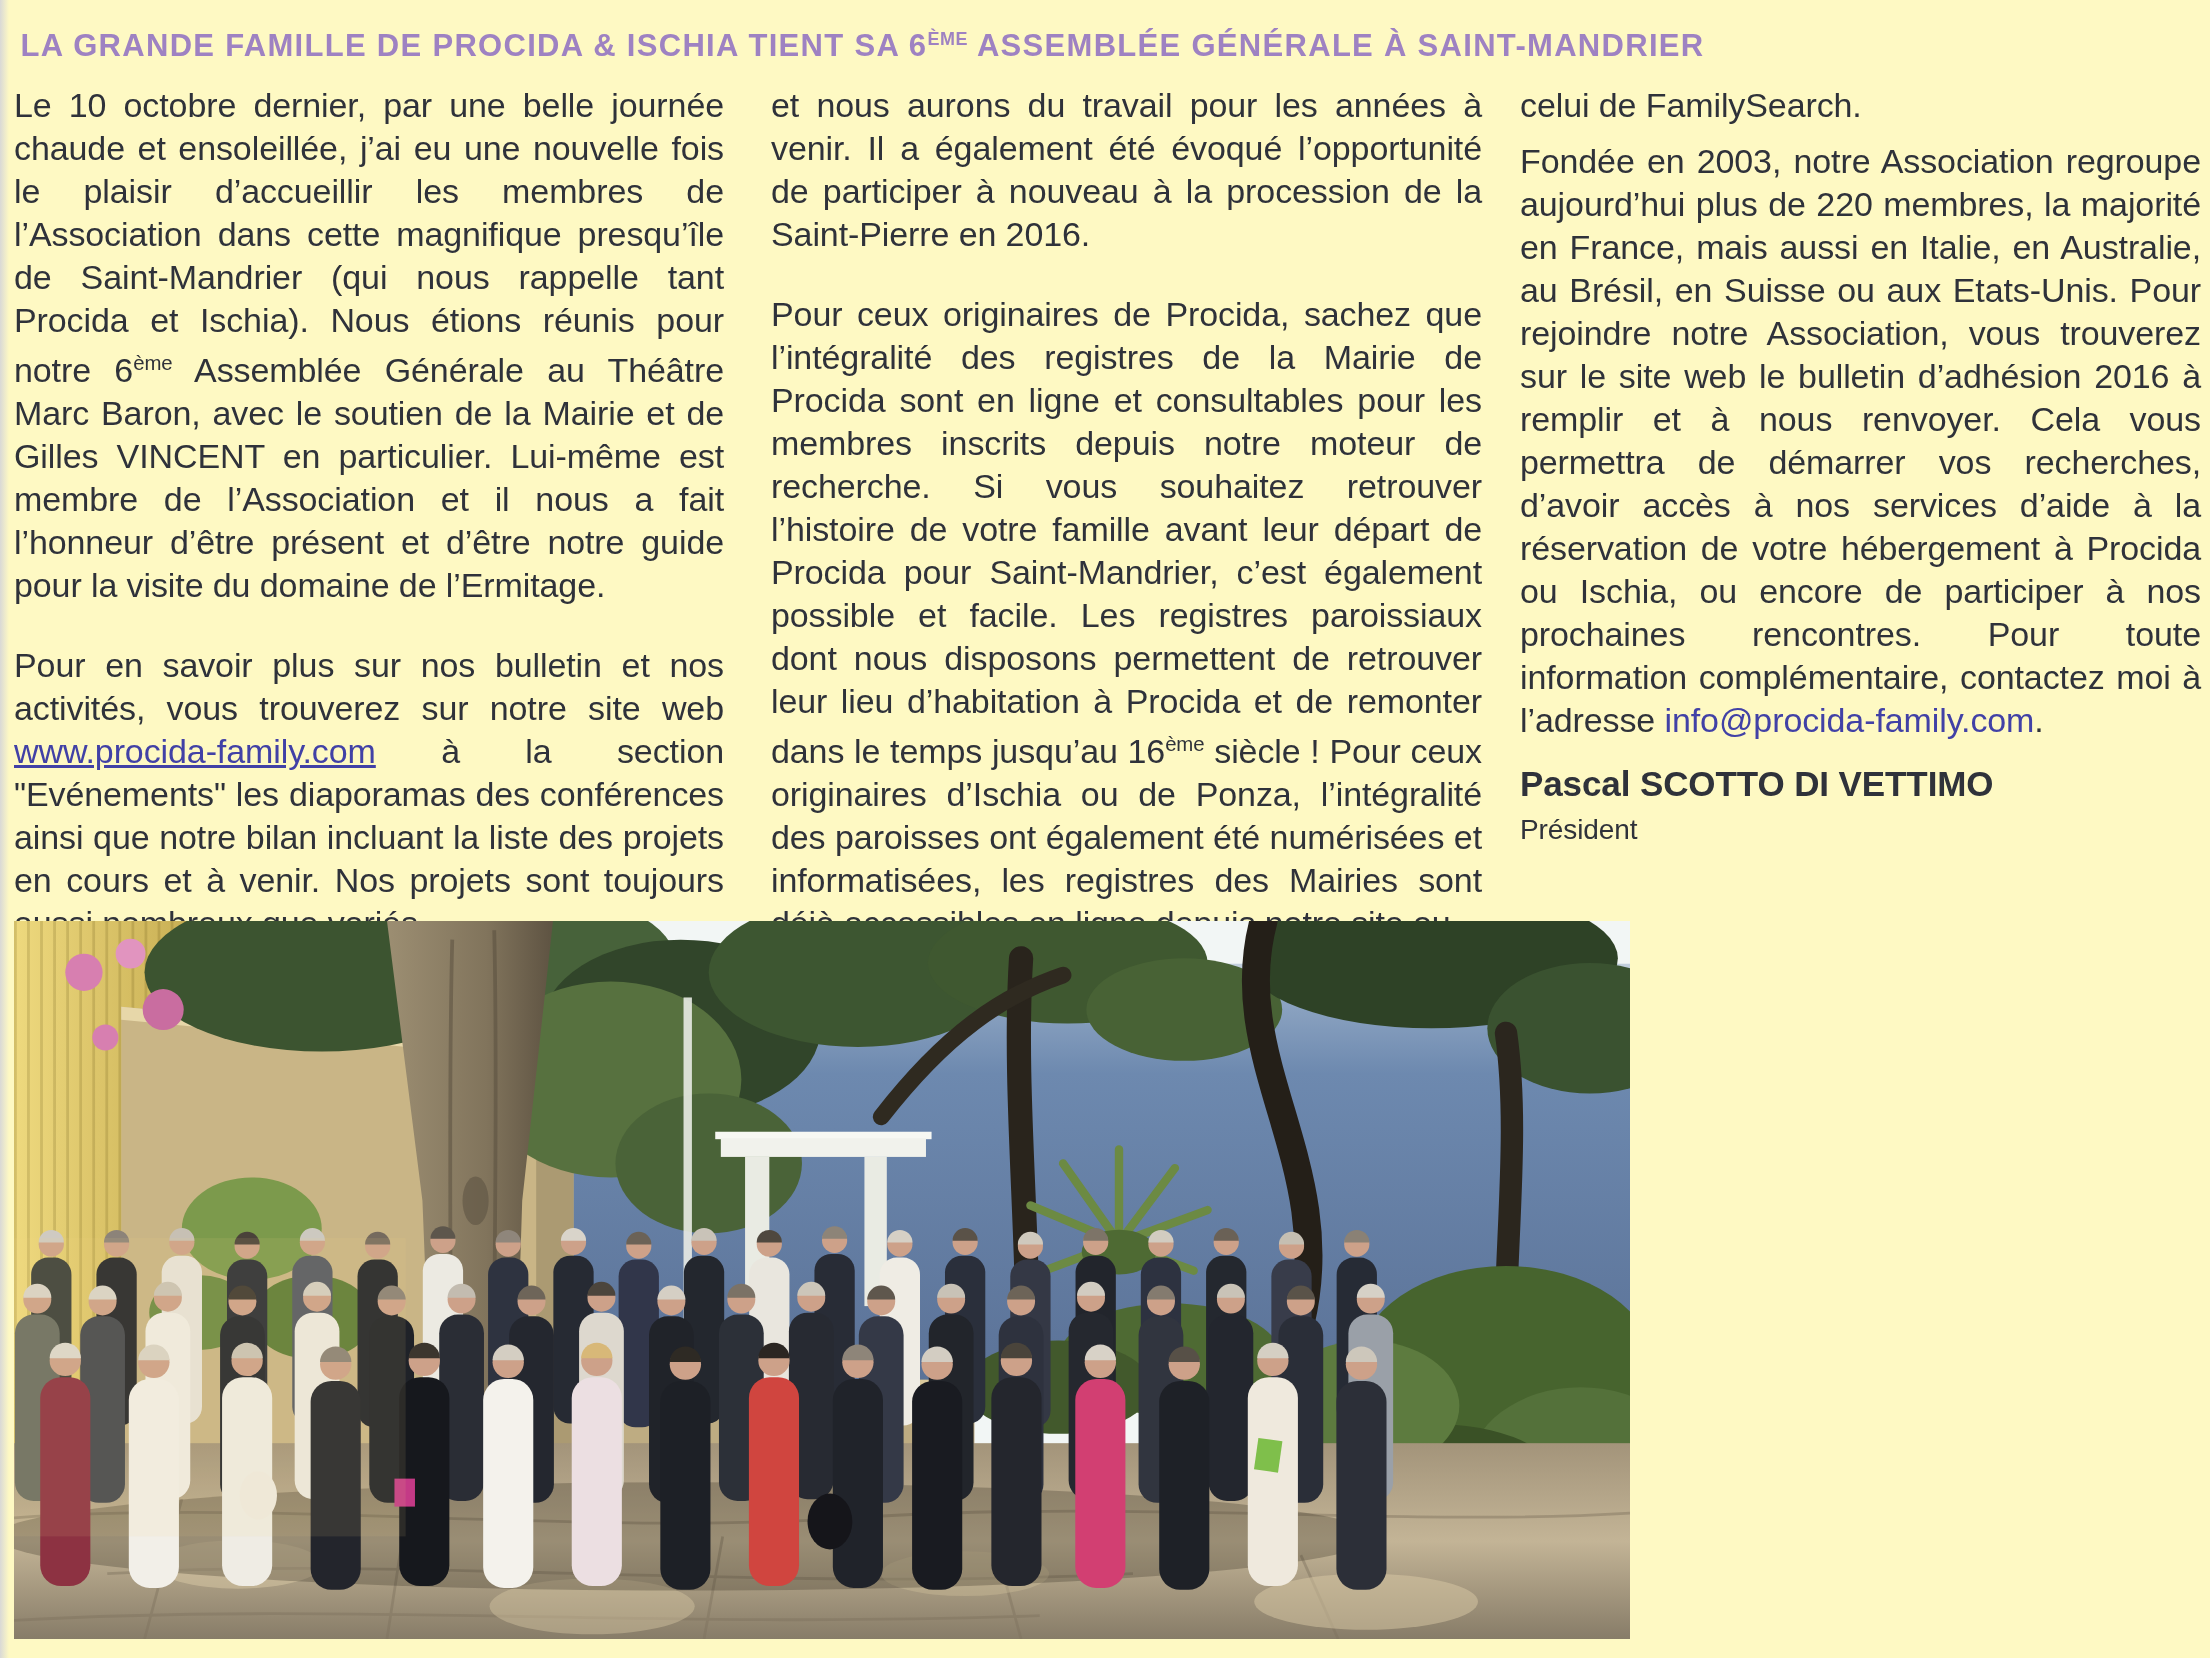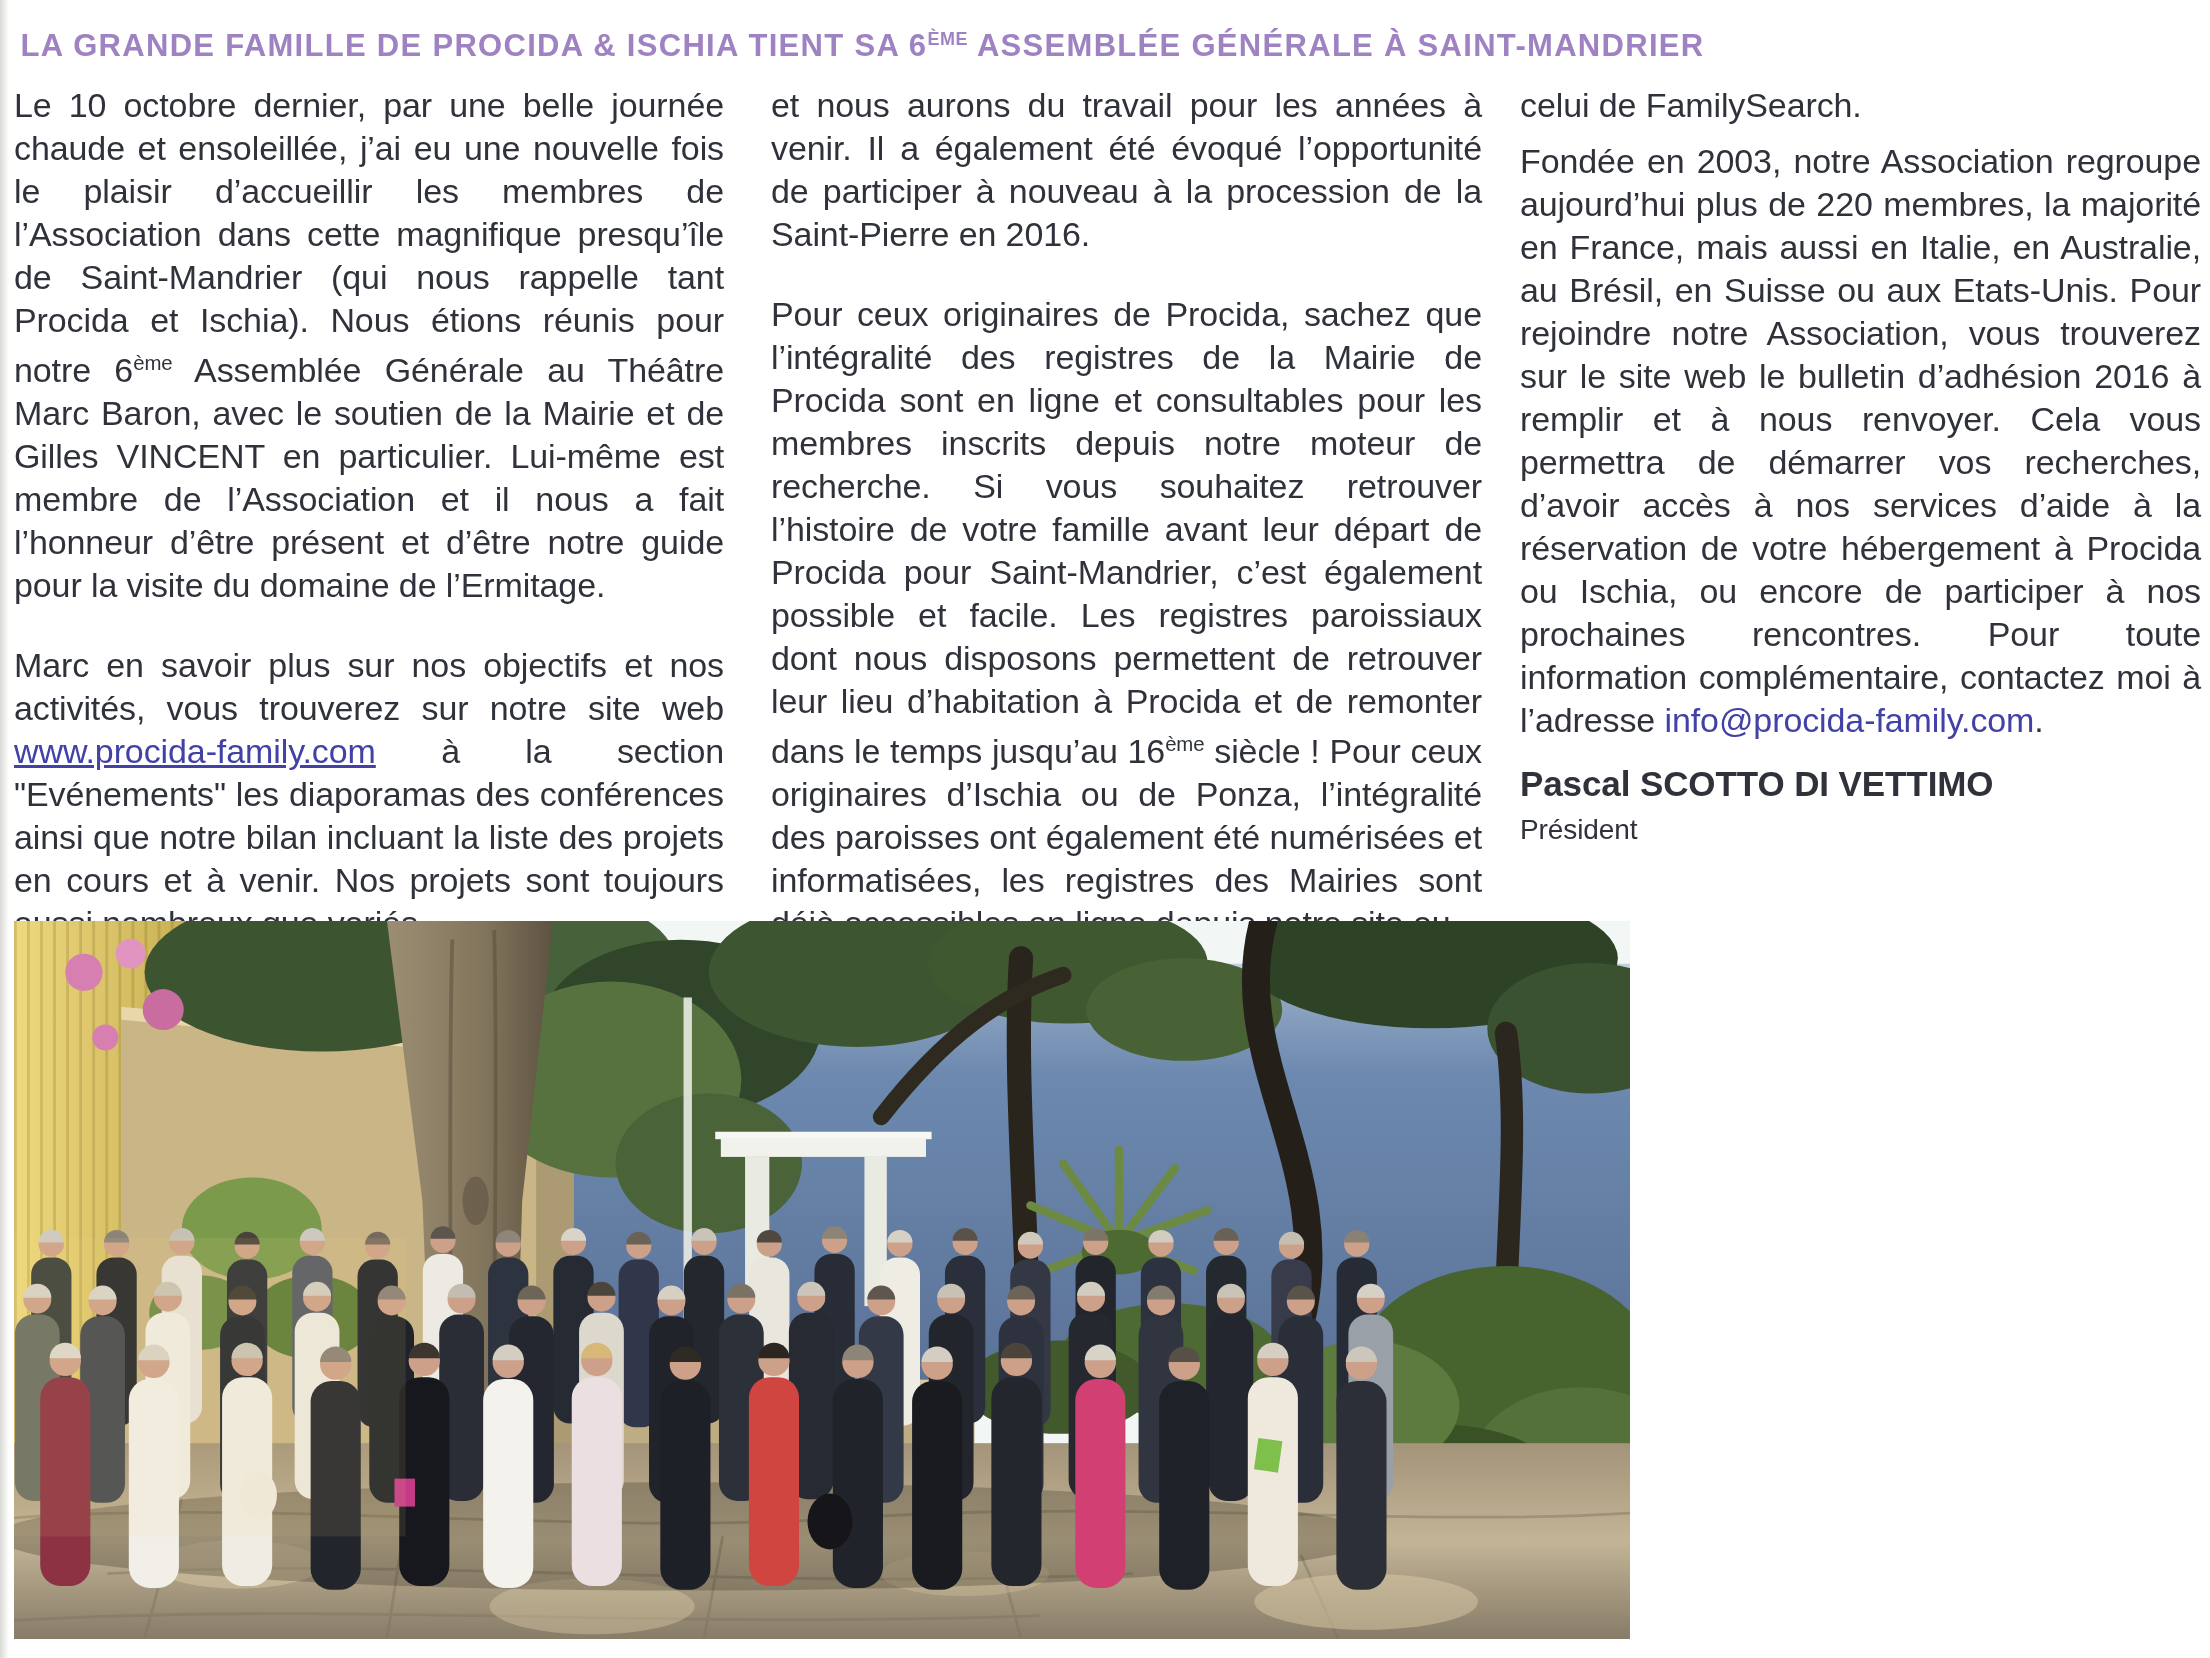--- a/index.html
+++ b/index.html
@@ -1,18 +1,18 @@
 <!DOCTYPE html>
 <html lang="fr" style="font-size:15px"><head>
 <meta charset="utf-8">
 <style>
   html,body{margin:0;padding:0;background:#e8e8e8;}
   .page{
     position:relative;width:2210px;height:1658px;margin:0 auto;
-    background:#ffffff;overflow:hidden;
+    background:#fef9c3;overflow:hidden;
     font-family:"Liberation Sans",sans-serif;color:#2f323a;
   }
   .scan-edge{position:absolute;left:0;top:0;width:9.3px;height:1658px;
     background:linear-gradient(90deg,#d9d9d6,rgba(253,253,251,0));}
   .headline{
     position:absolute;left:20.5px;top:7.5px;width:2172px;
     font-size:31px;font-weight:bold;letter-spacing:1.3px;
     color:#9e82c2;white-space:nowrap;
   }
   .headline sup{font-size:58%;vertical-align:super;letter-spacing:0.6px;}
@@ -39,21 +39,21 @@
 <body>
 
 <div class="page">
 
   <div class="scan-edge"></div>
 
   <h1 class="headline"><span>LA GRANDE FAMILLE DE PROCIDA &amp; ISCHIA TIENT SA 6</span><sup>ÈME</sup><span> ASSEMBLÉE GÉNÉRALE À SAINT-MANDRIER</span></h1>
 
   <div class="col col-1">
     <p><span>Le 10 octobre dernier, par une belle journée chaude et ensoleillée, j’ai eu une nouvelle fois le plaisir d’accueillir les membres de l’Association dans cette magnifique presqu’île de Saint-Mandrier (qui nous rappelle tant Procida et Ischia). Nous étions réunis pour notre 6</span><sup>ème</sup><span> Assemblée Générale au Théâtre Marc Baron, avec le soutien de la Mairie et de Gilles VINCENT en particulier. Lui-même est membre de l’Association et il nous a fait l’honneur d’être présent et d’être notre guide pour la visite du domaine de l’Ermitage.</span></p>
-    <p><span>Marc en savoir plus sur nos objectifs et nos activités, vous trouverez sur notre site web </span><a class="weblink">www.procida-family.com</a><span> à la section "Evénements" les diaporamas des conférences ainsi que notre bilan incluant la liste des projets en cours et à venir. Nos projets sont toujours aussi nombreux que variés</span></p>
+    <p><span>Pour en savoir plus sur nos bulletin et nos activités, vous trouverez sur notre site web </span><a class="weblink">www.procida-family.com</a><span> à la section "Evénements" les diaporamas des conférences ainsi que notre bilan incluant la liste des projets en cours et à venir. Nos projets sont toujours aussi nombreux que variés</span></p>
   </div>
 
   <div class="col col-2">
     <p>et nous aurons du travail pour les années à venir. Il a également été évoqué l’opportunité de participer à nouveau à la procession de la Saint-Pierre en 2016.</p>
     <p><span>Pour ceux originaires de Procida, sachez que l’intégralité des registres de la Mairie de Procida sont en ligne et consultables pour les membres inscrits depuis notre moteur de recherche. Si vous souhaitez retrouver l’histoire de votre famille avant leur départ de Procida pour Saint-Mandrier, c’est également possible et facile. Les registres paroissiaux dont nous disposons permettent de retrouver leur lieu d’habitation à Procida et de remonter dans le temps jusqu’au 16</span><sup>ème</sup><span> siècle ! Pour ceux originaires d’Ischia ou de Ponza, l’intégralité des paroisses ont également été numérisées et informatisées, les registres des Mairies sont déjà accessibles en ligne depuis notre site ou</span></p>
   </div>
 
   <div class="col col-3">
     <p>celui de FamilySearch.</p>
     <p><span>Fondée en 2003, notre Association regroupe aujourd’hui plus de 220 membres, la majorité en France, mais aussi en Italie, en Australie, au Brésil, en Suisse ou aux Etats-Unis. Pour rejoindre notre Association, vous trouverez sur le site web le bulletin d’adhésion 2016 à remplir et à nous renvoyer. Cela vous permettra de démarrer vos recherches, d’avoir accès à nos services d’aide à la réservation de votre hébergement à Procida ou Ischia, ou encore de participer à nos prochaines rencontres. Pour toute information complémentaire, contactez moi à l’adresse </span><a class="maillink">info@procida-family.com</a><span>.</span></p>

